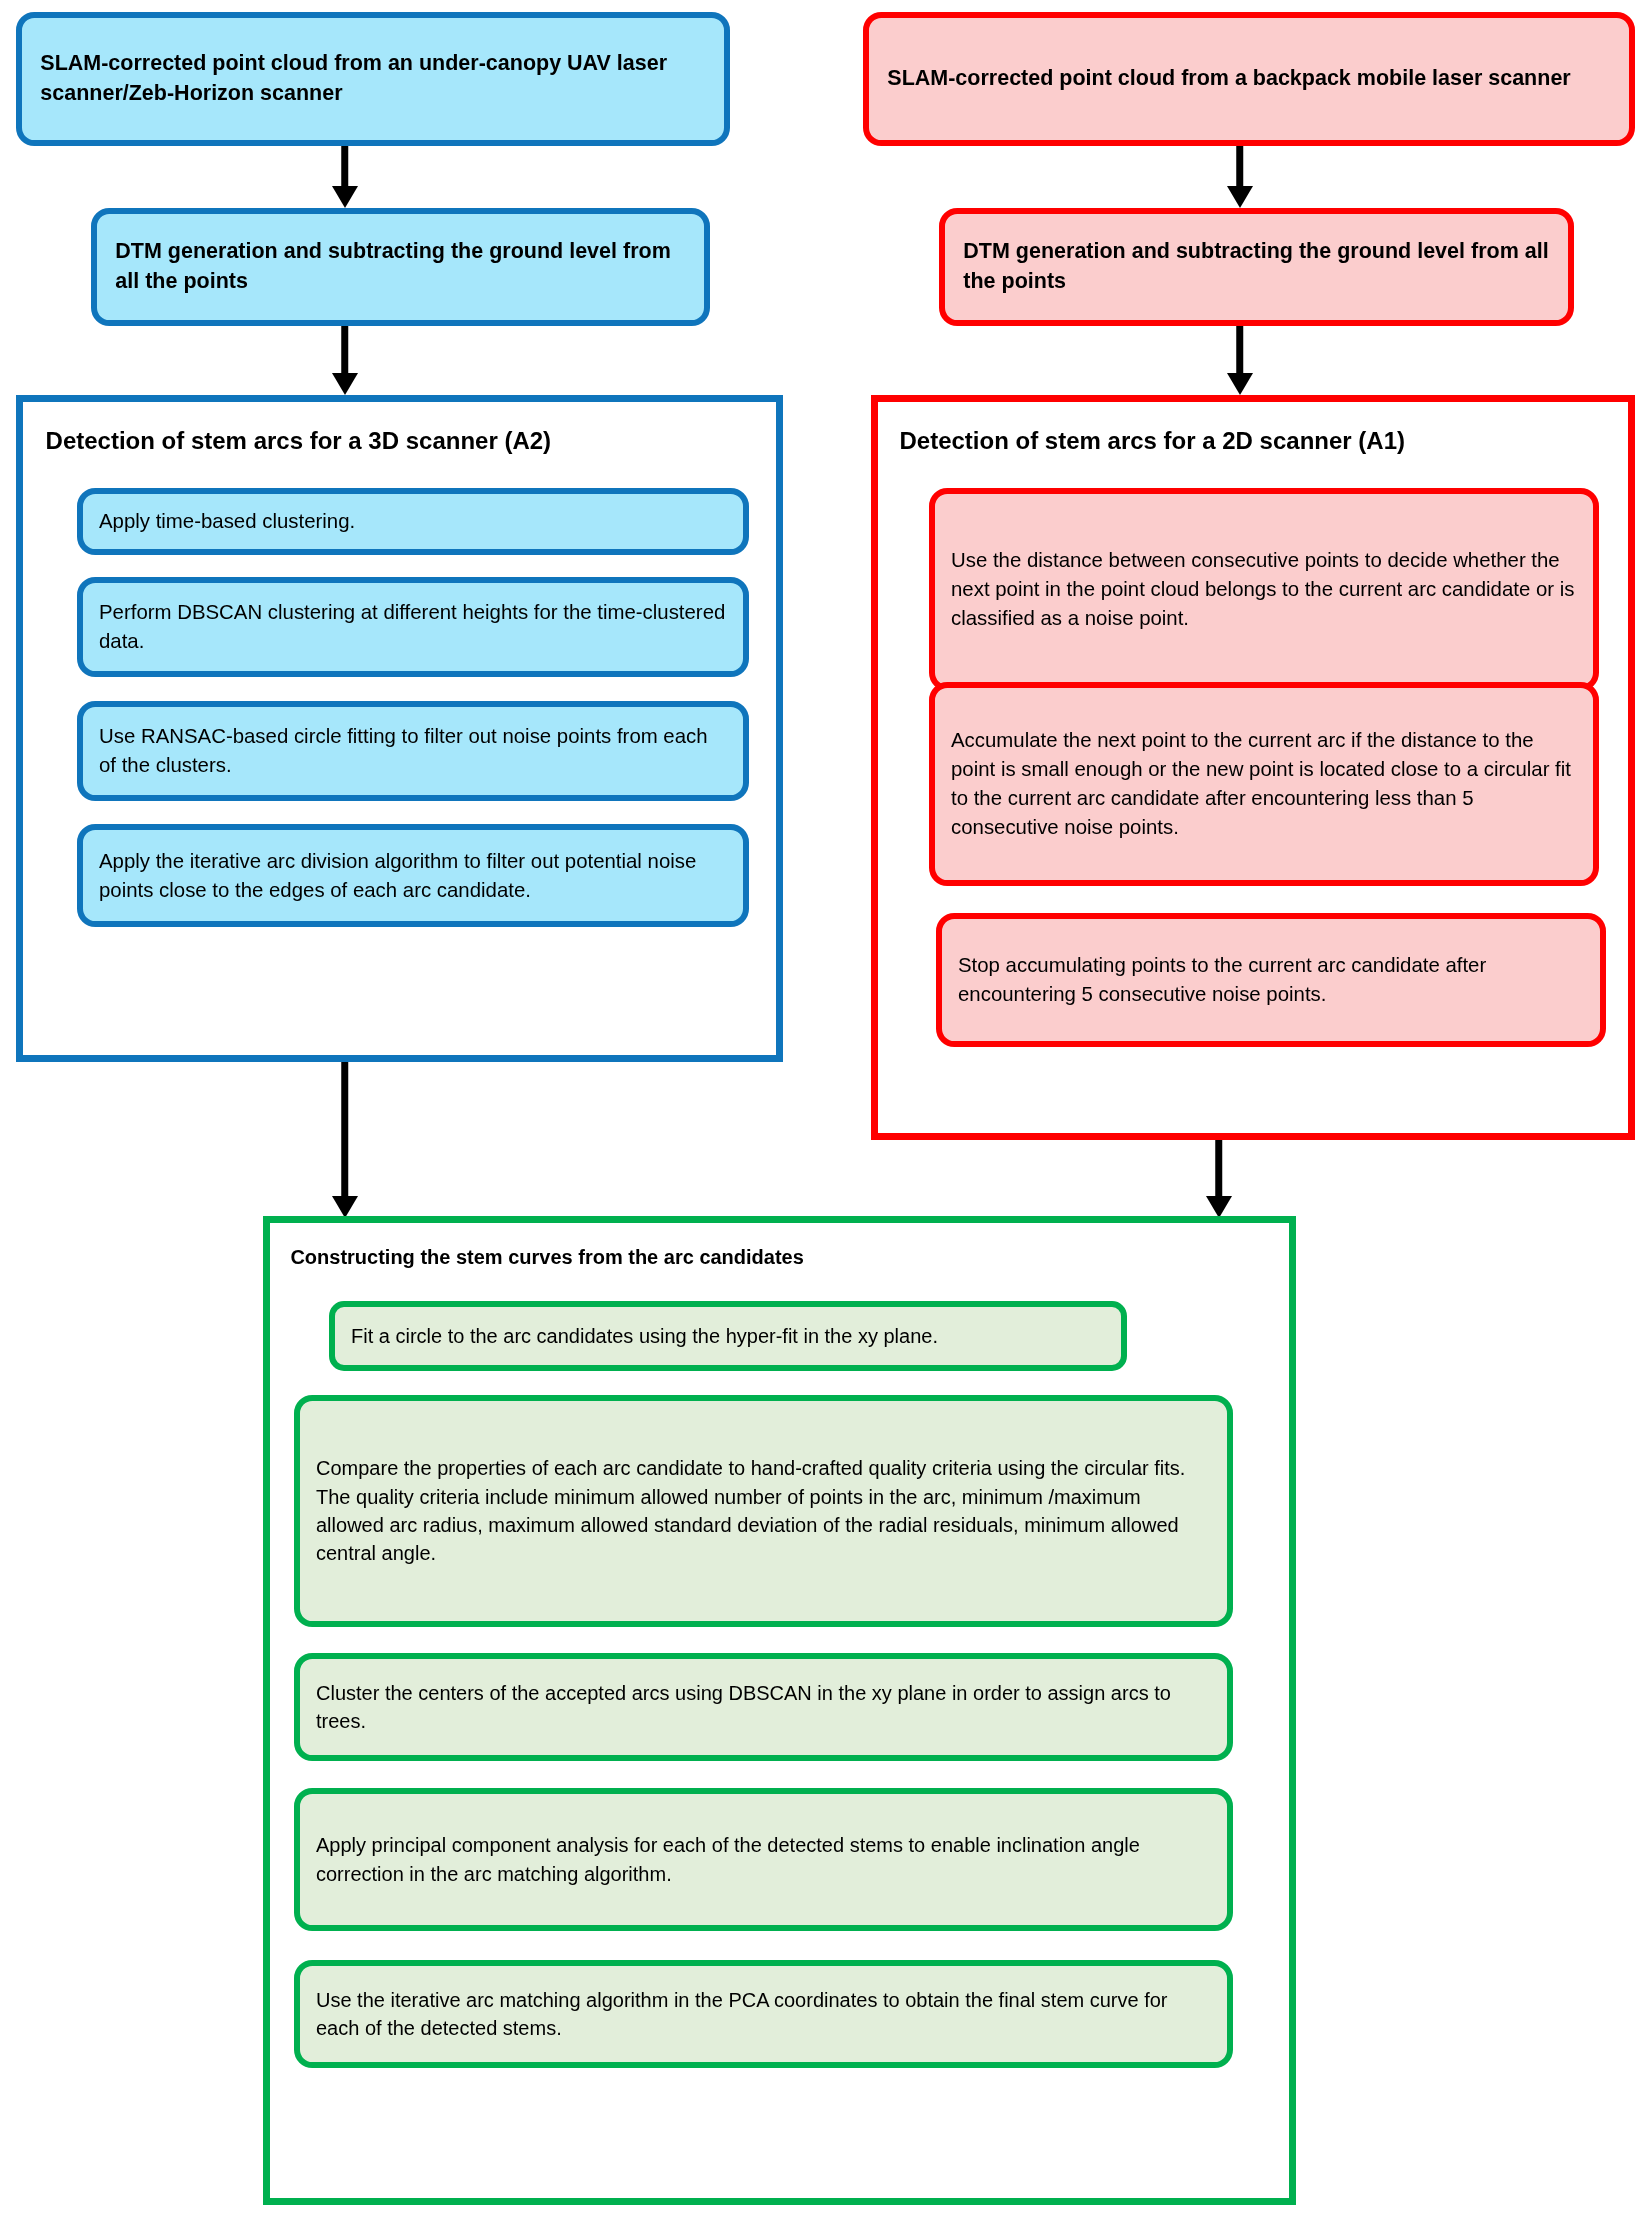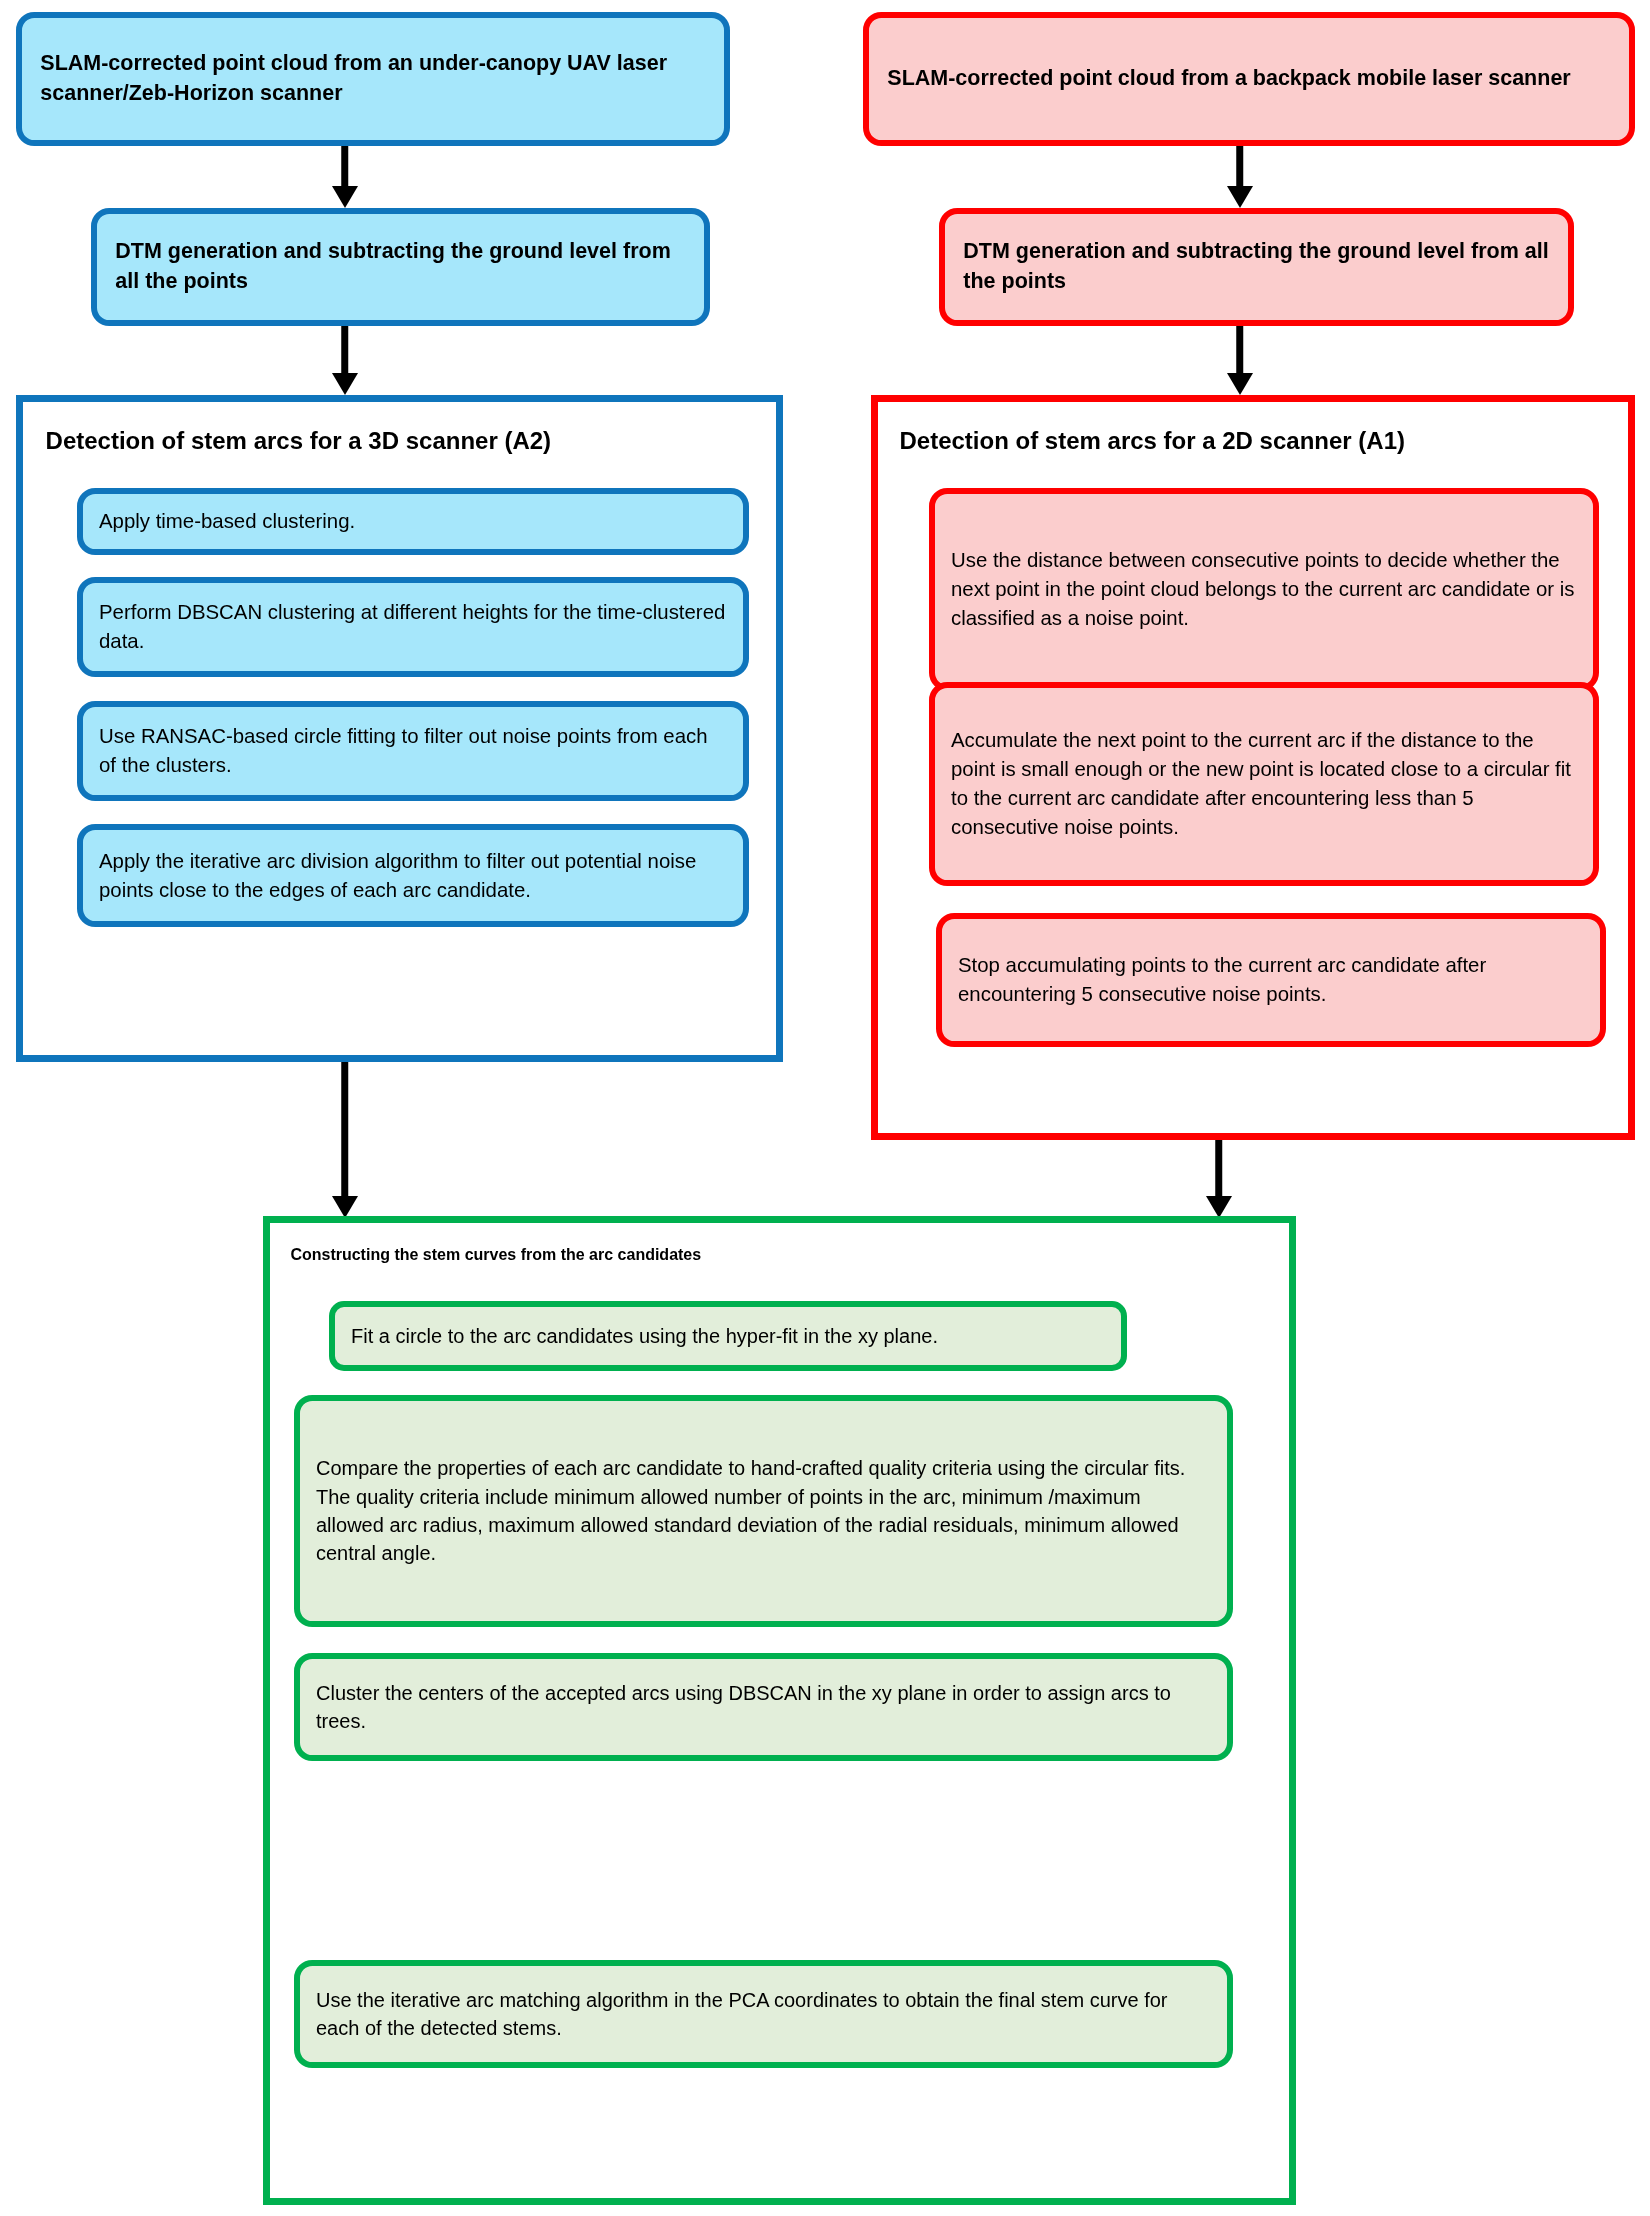--- a/index.html
+++ b/index.html
@@ -194,32 +194,35 @@
     <span class="txt t-step">Stop accumulating points to the current arc candidate after encountering 5 consecutive noise points.</span>
   </div>
 </div>
 
 <div class="arrow" style="left:1197px; top:1140px; width:43px; height:78px;">
   <div class="shaft" style="height:56px;"></div>
   <div class="head"></div>
 </div>
 
 <div class="group group-green" style="left:263px; top:1216px; width:1033px; height:989px;">
-  <div class="group-title" style="left:20.4px; top:22.6px; font-size:16px;">Constructing the stem curves from the arc candidates</div>
+  <div class="group-title" style="left:20.4px; top:22.6px; font-size:20px;">Constructing the stem curves from the arc candidates</div>
 
   <div class="node box-green" style="left:59px; top:78px; width:798px; height:70px;border-radius:15px;">
     <span class="txt t-step-g">Fit a circle to the arc candidates using the hyper-fit in the xy plane.</span>
   </div>
 
   <div class="node box-green" style="left:24px; top:172px; width:939px; height:232px;">
     <span class="txt t-step-g">Compare the properties of each arc candidate to hand-crafted quality criteria using the circular fits. The quality criteria include minimum allowed number of points in the arc, minimum /maximum allowed arc radius, maximum allowed standard deviation of the radial residuals, minimum allowed central angle.</span>
   </div>
 
   <div class="node box-green" style="left:24px; top:430px; width:939px; height:108px;">
     <span class="txt t-step-g">Cluster the centers of the accepted arcs using DBSCAN in the xy plane in order to assign arcs to trees.</span>
   </div>
 
+  <div class="node box-green" style="left:24px; top:565px; width:939px; height:143px;">
+    <span class="txt t-step-g">Apply principal component analysis for each of the detected stems to enable inclination angle correction in the arc matching algorithm.</span>
+  </div>
 
   <div class="node box-green" style="left:24px; top:737px; width:939px; height:108px;">
     <span class="txt t-step-g">Use the iterative arc matching algorithm in the PCA coordinates to obtain the final stem curve for each of the detected stems.</span>
   </div>
 </div>
 
 
 </body></html>

